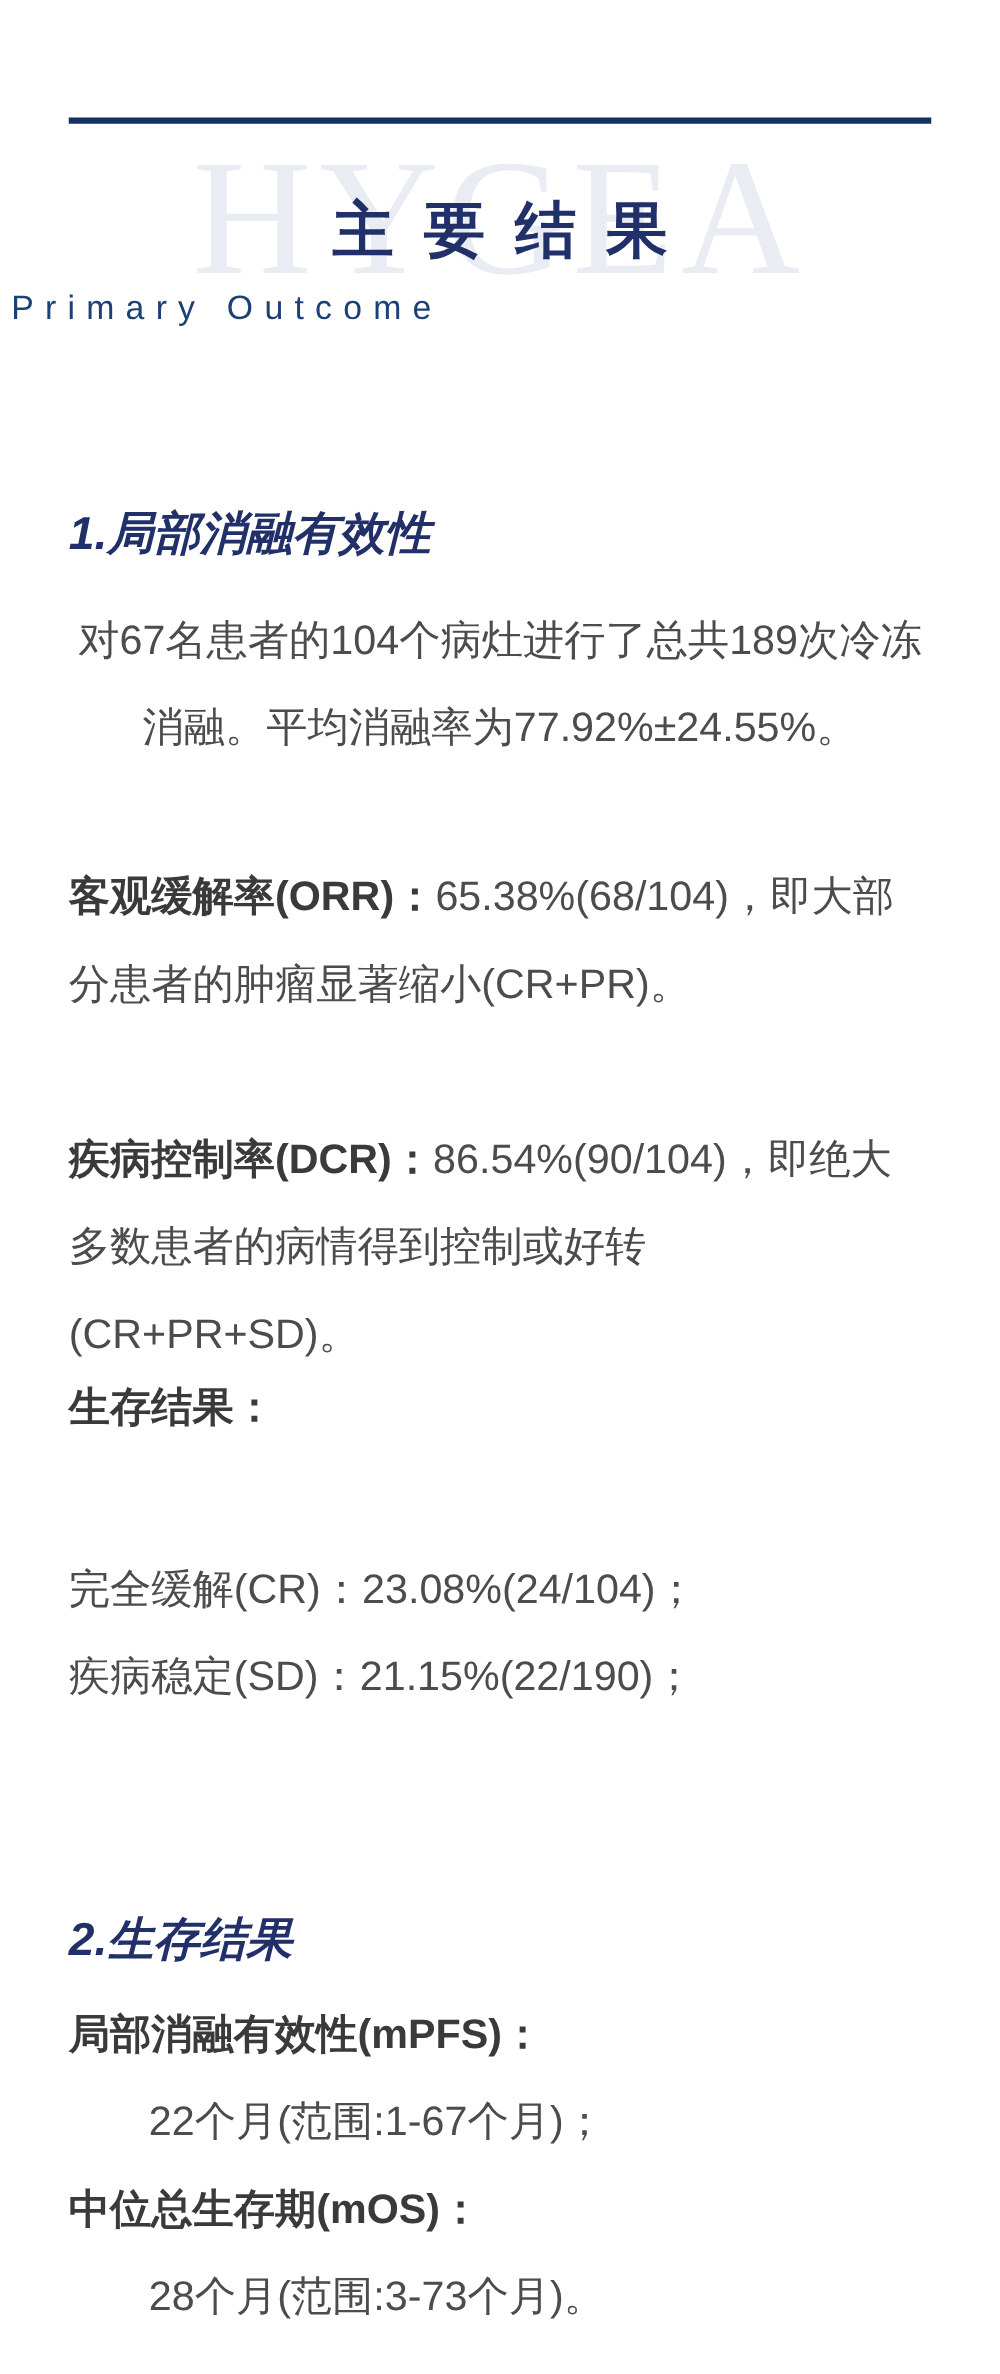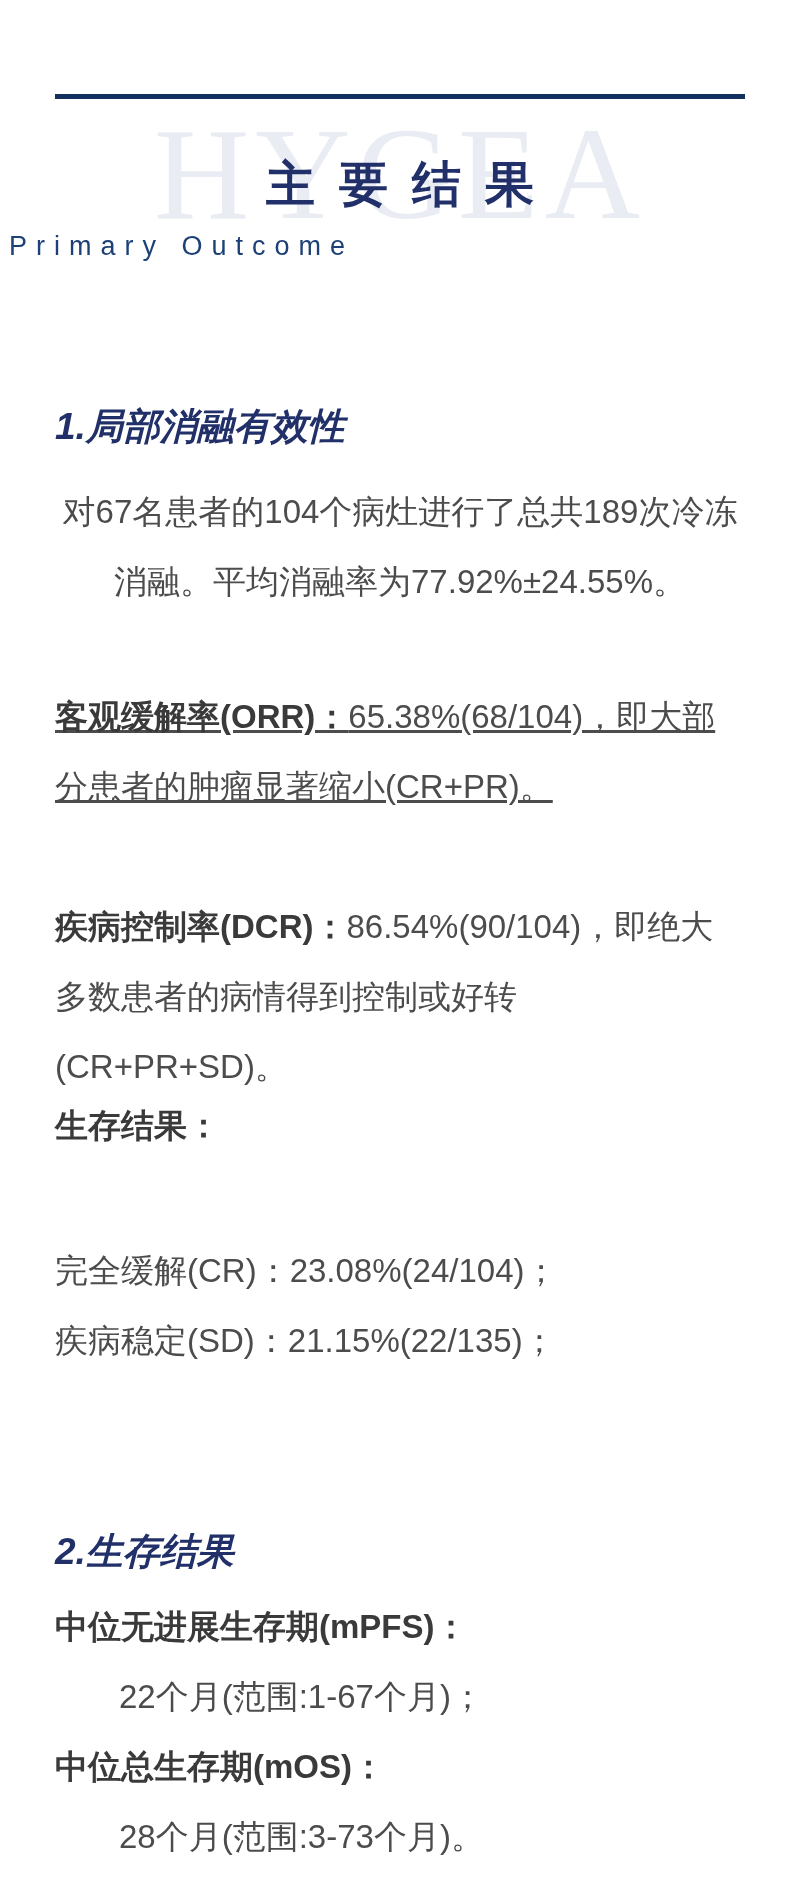--- a/index.html
+++ b/index.html
@@ -58,21 +58,21 @@
     font-size:33px;line-height:70px;color:var(--body);
     font-weight:400;
   }
   .body-text .lead{font-weight:bold;color:var(--bold);}
   .dist-title{font-size:33px;font-weight:bold;color:var(--bold);line-height:44px;}
   .dist-line{font-size:33px;line-height:70px;color:var(--body);}
   .surv-label{font-size:33px;font-weight:bold;color:var(--bold);line-height:70px;}
   .surv-value{font-size:33px;color:var(--body);line-height:70px;padding-left:64px;}
   #sec1-heading{top:405px;}
   #p-intro{top:477px;text-align:center;}
-  #p-orr{top:682px;text-decoration:underline;}
+  #p-orr{top:682px;}
   #p-dcr{top:892px;}
   #dist-title{top:1104px;}
   #dist-list{top:1236px;}
   #sec2-heading{top:1530px;}
   #surv-block{top:1592px;}
 </style>
 </head>
 <body>
 
 <div class="page">
@@ -90,25 +90,25 @@
   <p class="block body-text" id="p-intro">对67名患者的104个病灶进行了总共189次冷冻消融。平均消融率为77.92%±24.55%。</p>
 
   <p class="block body-text" id="p-orr"><span class="lead">客观缓解率(ORR)：</span><span>65.38%(68/104)，即大部分患者的肿瘤显著缩小(CR+PR)。</span></p>
 
   <p class="block body-text" id="p-dcr"><span class="lead">疾病控制率(DCR)：</span><span>86.54%(90/104)，即绝大多数患者的病情得到控制或好转(CR+PR+SD)。</span></p>
 
   <p class="block dist-title" id="dist-title">生存结果：</p>
 
   <div class="block" id="dist-list">
     <p class="dist-line">完全缓解(CR)：23.08%(24/104)；</p>
-    <p class="dist-line">疾病稳定(SD)：21.15%(22/135)；</p>
+    <p class="dist-line">疾病稳定(SD)：21.15%(22/190)；</p>
   </div>
 
   <h2 class="block section-heading" id="sec2-heading">2.生存结果</h2>
 
   <div class="block" id="surv-block">
-    <p class="surv-label">中位无进展生存期(mPFS)：</p>
+    <p class="surv-label">局部消融有效性(mPFS)：</p>
     <p class="surv-value">22个月(范围:1-67个月)；</p>
     <p class="surv-label">中位总生存期(mOS)：</p>
     <p class="surv-value">28个月(范围:3-73个月)。</p>
   </div>
 
 </div>
 
 </body></html>

